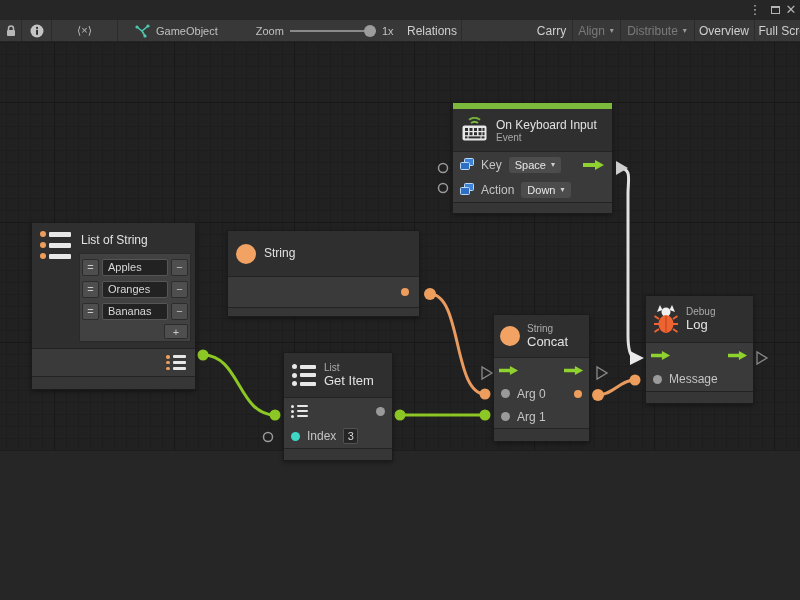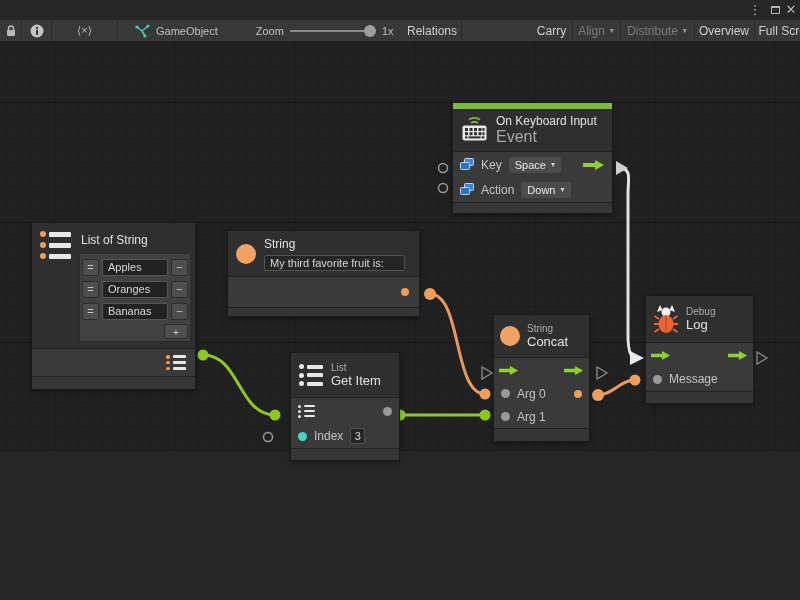--- a/index.html
+++ b/index.html
@@ -41,21 +41,21 @@
     background-position:54px 60px,54px 60px,6px 0px,6px 0px; }
   #wires { position:absolute; left:0; top:0; width:800px; height:558px; z-index:1; }
 
   
   .node { position:absolute; z-index:2; background:#3a3a3a; box-shadow:0 0 0 1px #1b1b1b, 0 2px 5px rgba(0,0,0,.45); }
   .node-header { background:#2f2f2f; border-bottom:1px solid #232323; display:flex; align-items:center; padding:0 8px; gap:8px; }
   .node-footer { background:#363636; border-top:1px solid #232323; }
   .node-row { display:flex; align-items:center; padding:0 7px; gap:7px; }
   .ttl { color:#e2e2e2; font-size:12px; }
   .cat { color:#ababab; font-size:10px; }
-  .sub { color:#a8a8a8; font-size:16px; }
+  .sub { color:#a8a8a8; font-size:10px; }
   .plabel { color:#c4c4c4; font-size:12px; }
   .dot { width:9px; height:9px; border-radius:50%; flex:0 0 auto; }
   .dot.gray { background:#9a9a9a; }
   .dot.orange { background:#ee9e5c; }
   .dot.teal { background:#3fd6c6; }
   .spacer { flex:1; }
   .bigcircle { width:20px; height:20px; border-radius:50%; background:#f2a363; flex:0 0 auto; }
   .dropdown { background:#4c4c4c; border-radius:3px; height:16px; display:inline-flex; align-items:center;
     padding:0 6px; color:#e8e8e8; font-size:11px; gap:5px; }
   .dropdown .caret { margin:0; font-size:8px; color:#cfcfcf; }
@@ -300,30 +300,29 @@
         </div>
       </div>
       <div class="node-footer" style="height:13px;"></div>
     </div>
 
     <div class="node" style="left:228px; top:189px; width:191px;">
       <div class="node-header" style="height:46px; align-items:center;">
         <span class="bigcircle"></span>
         <div>
           <div class="ttl" style="margin-bottom:2px">String</div>
-          <span class="field" style="width:141px;">My third favorite fruit is:</span>
         </div>
       </div>
       <div class="node-row" style="height:30px; justify-content:flex-end; padding-right:10px;">
         <span class="dot orange" style="width:8px;height:8px;"></span>
       </div>
       <div class="node-footer" style="height:9px;"></div>
     </div>
 
-    <div class="node" style="left:291px; top:311px; width:108px;">
+    <div class="node" style="left:284px; top:311px; width:108px;">
       <div class="node-header" style="height:45px;">
         <div class="listicon" style="width:24px; height:22px;">
           <div class="li-row">
               <span class="li-dot" style="width:5px;height:5px;background:#e8e8e8"></span>
               <span class="li-bar" style="width:16px;height:4px;background:#e8e8e8"></span>
             </div>
           <div class="li-row">
               <span class="li-dot" style="width:5px;height:5px;background:#e8e8e8"></span>
               <span class="li-bar" style="width:16px;height:4px;background:#e8e8e8"></span>
             </div>

